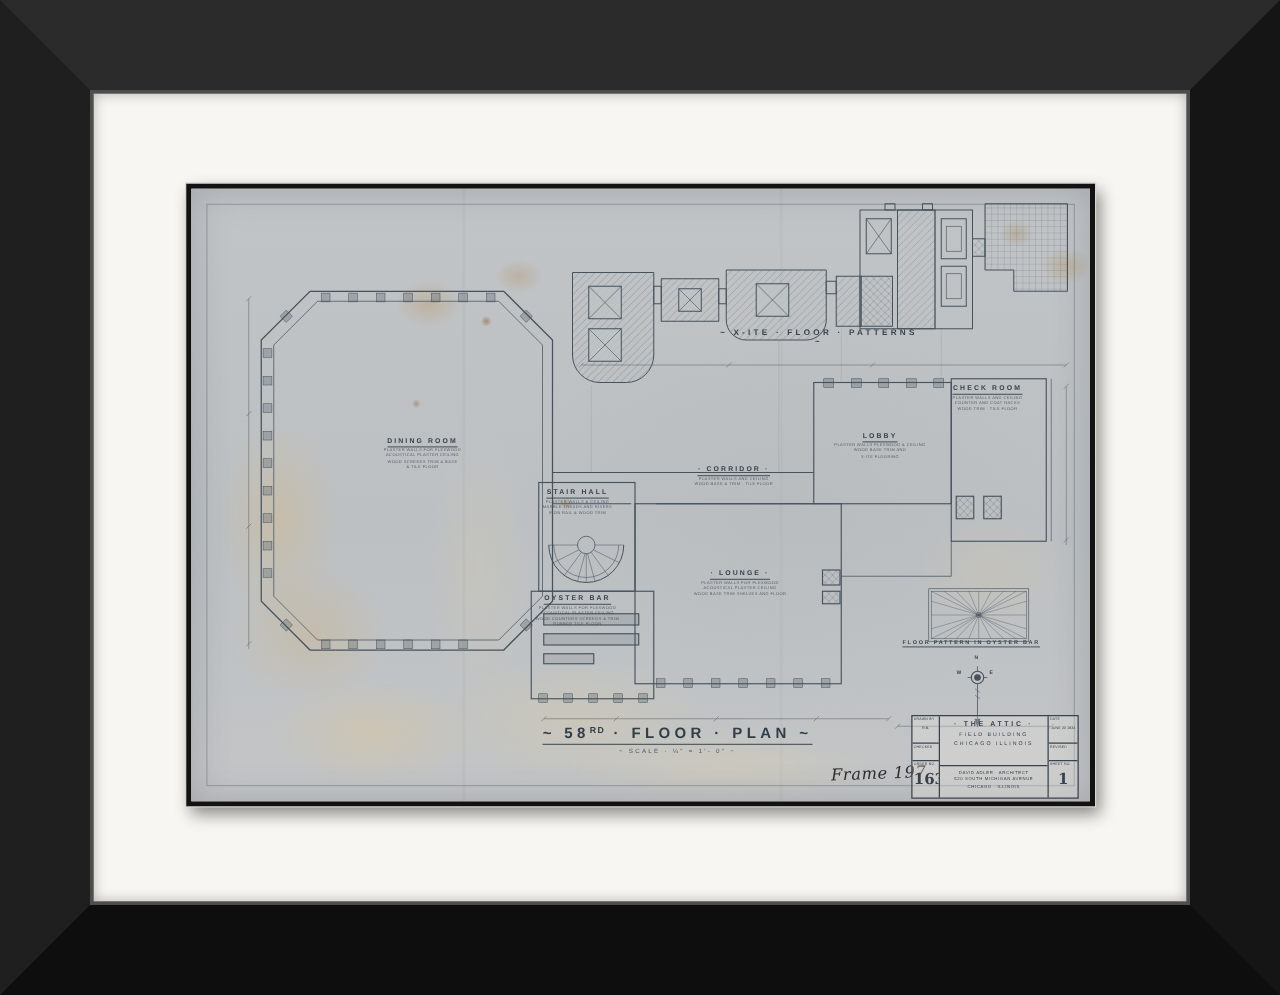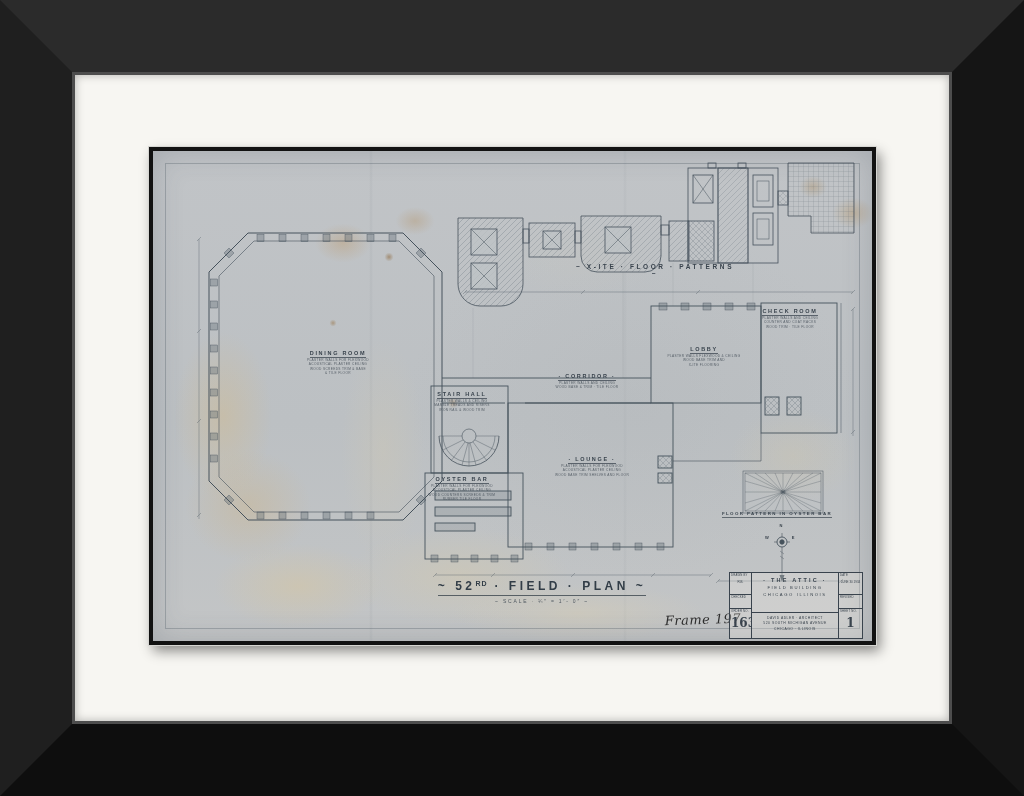--- a/index.html
+++ b/index.html
@@ -327,21 +327,21 @@
 
         <div class="lbl pattern-label" style="left:559px;top:360px;width:130px;">
           <span class="u">FLOOR PATTERN IN OYSTER BAR</span>
         </div>
 
         <div class="lbl compass-letter" style="left:622px;top:372px;">N</div>
         <div class="lbl compass-letter" style="left:608px;top:384px;">W</div>
         <div class="lbl compass-letter" style="left:634px;top:384px;">E</div>
 
         <div class="lbl main-title-wrap" style="left:249px;top:428px;width:280px;">
-          <span class="main-title"><span>~ 52</span><sup>RD</sup><span> · FIELD · PLAN ~</span></span>
+          <span class="main-title"><span>~ 58</span><sup>RD</sup><span> · FLOOR · PLAN ~</span></span>
         </div>
         <div class="lbl scale-note" style="left:249px;top:447px;width:280px;">~ SCALE · ¼″ = 1′- 0″ ~</div>
 
         <div class="lbl handwriting" style="left:505px;top:461px;width:90px;">Frame 197</div>
 
         <div class="tblock">
           <div class="tb-col tb-left">
             <div class="tb-cell h22">
               <span class="tb-lab">DRAWN BY</span>
               <span class="tb-sm">R.B.</span>

